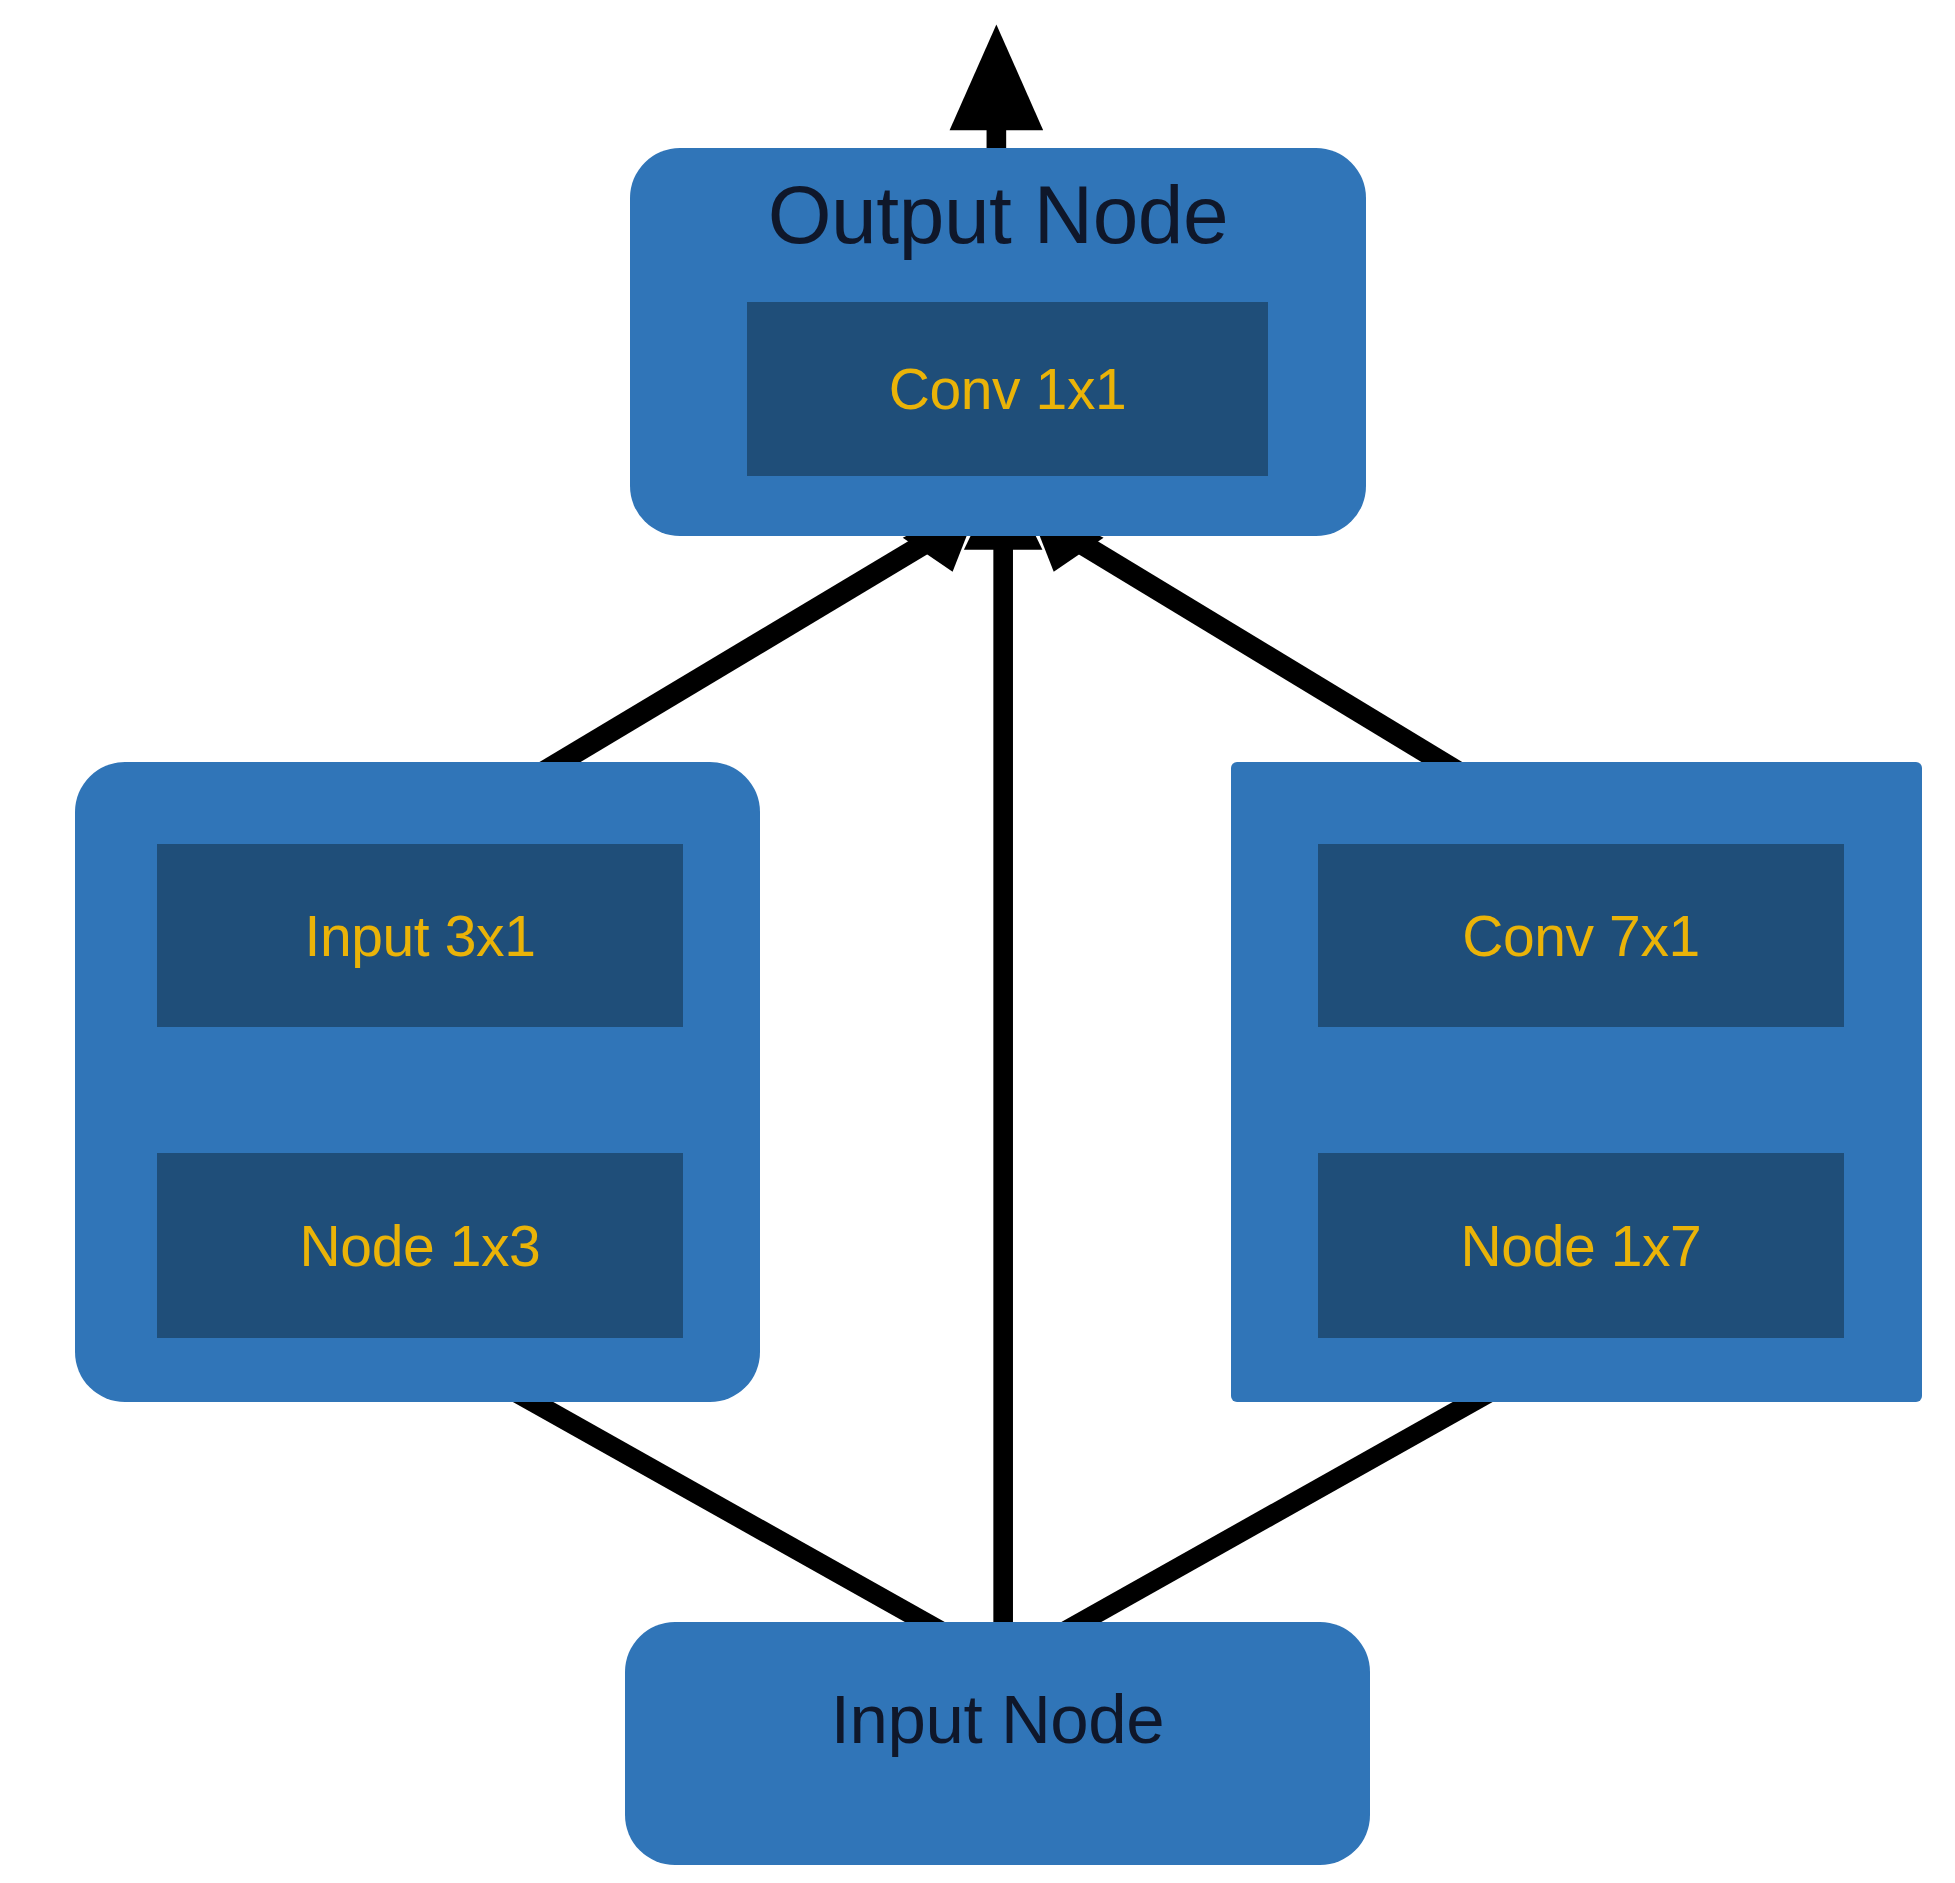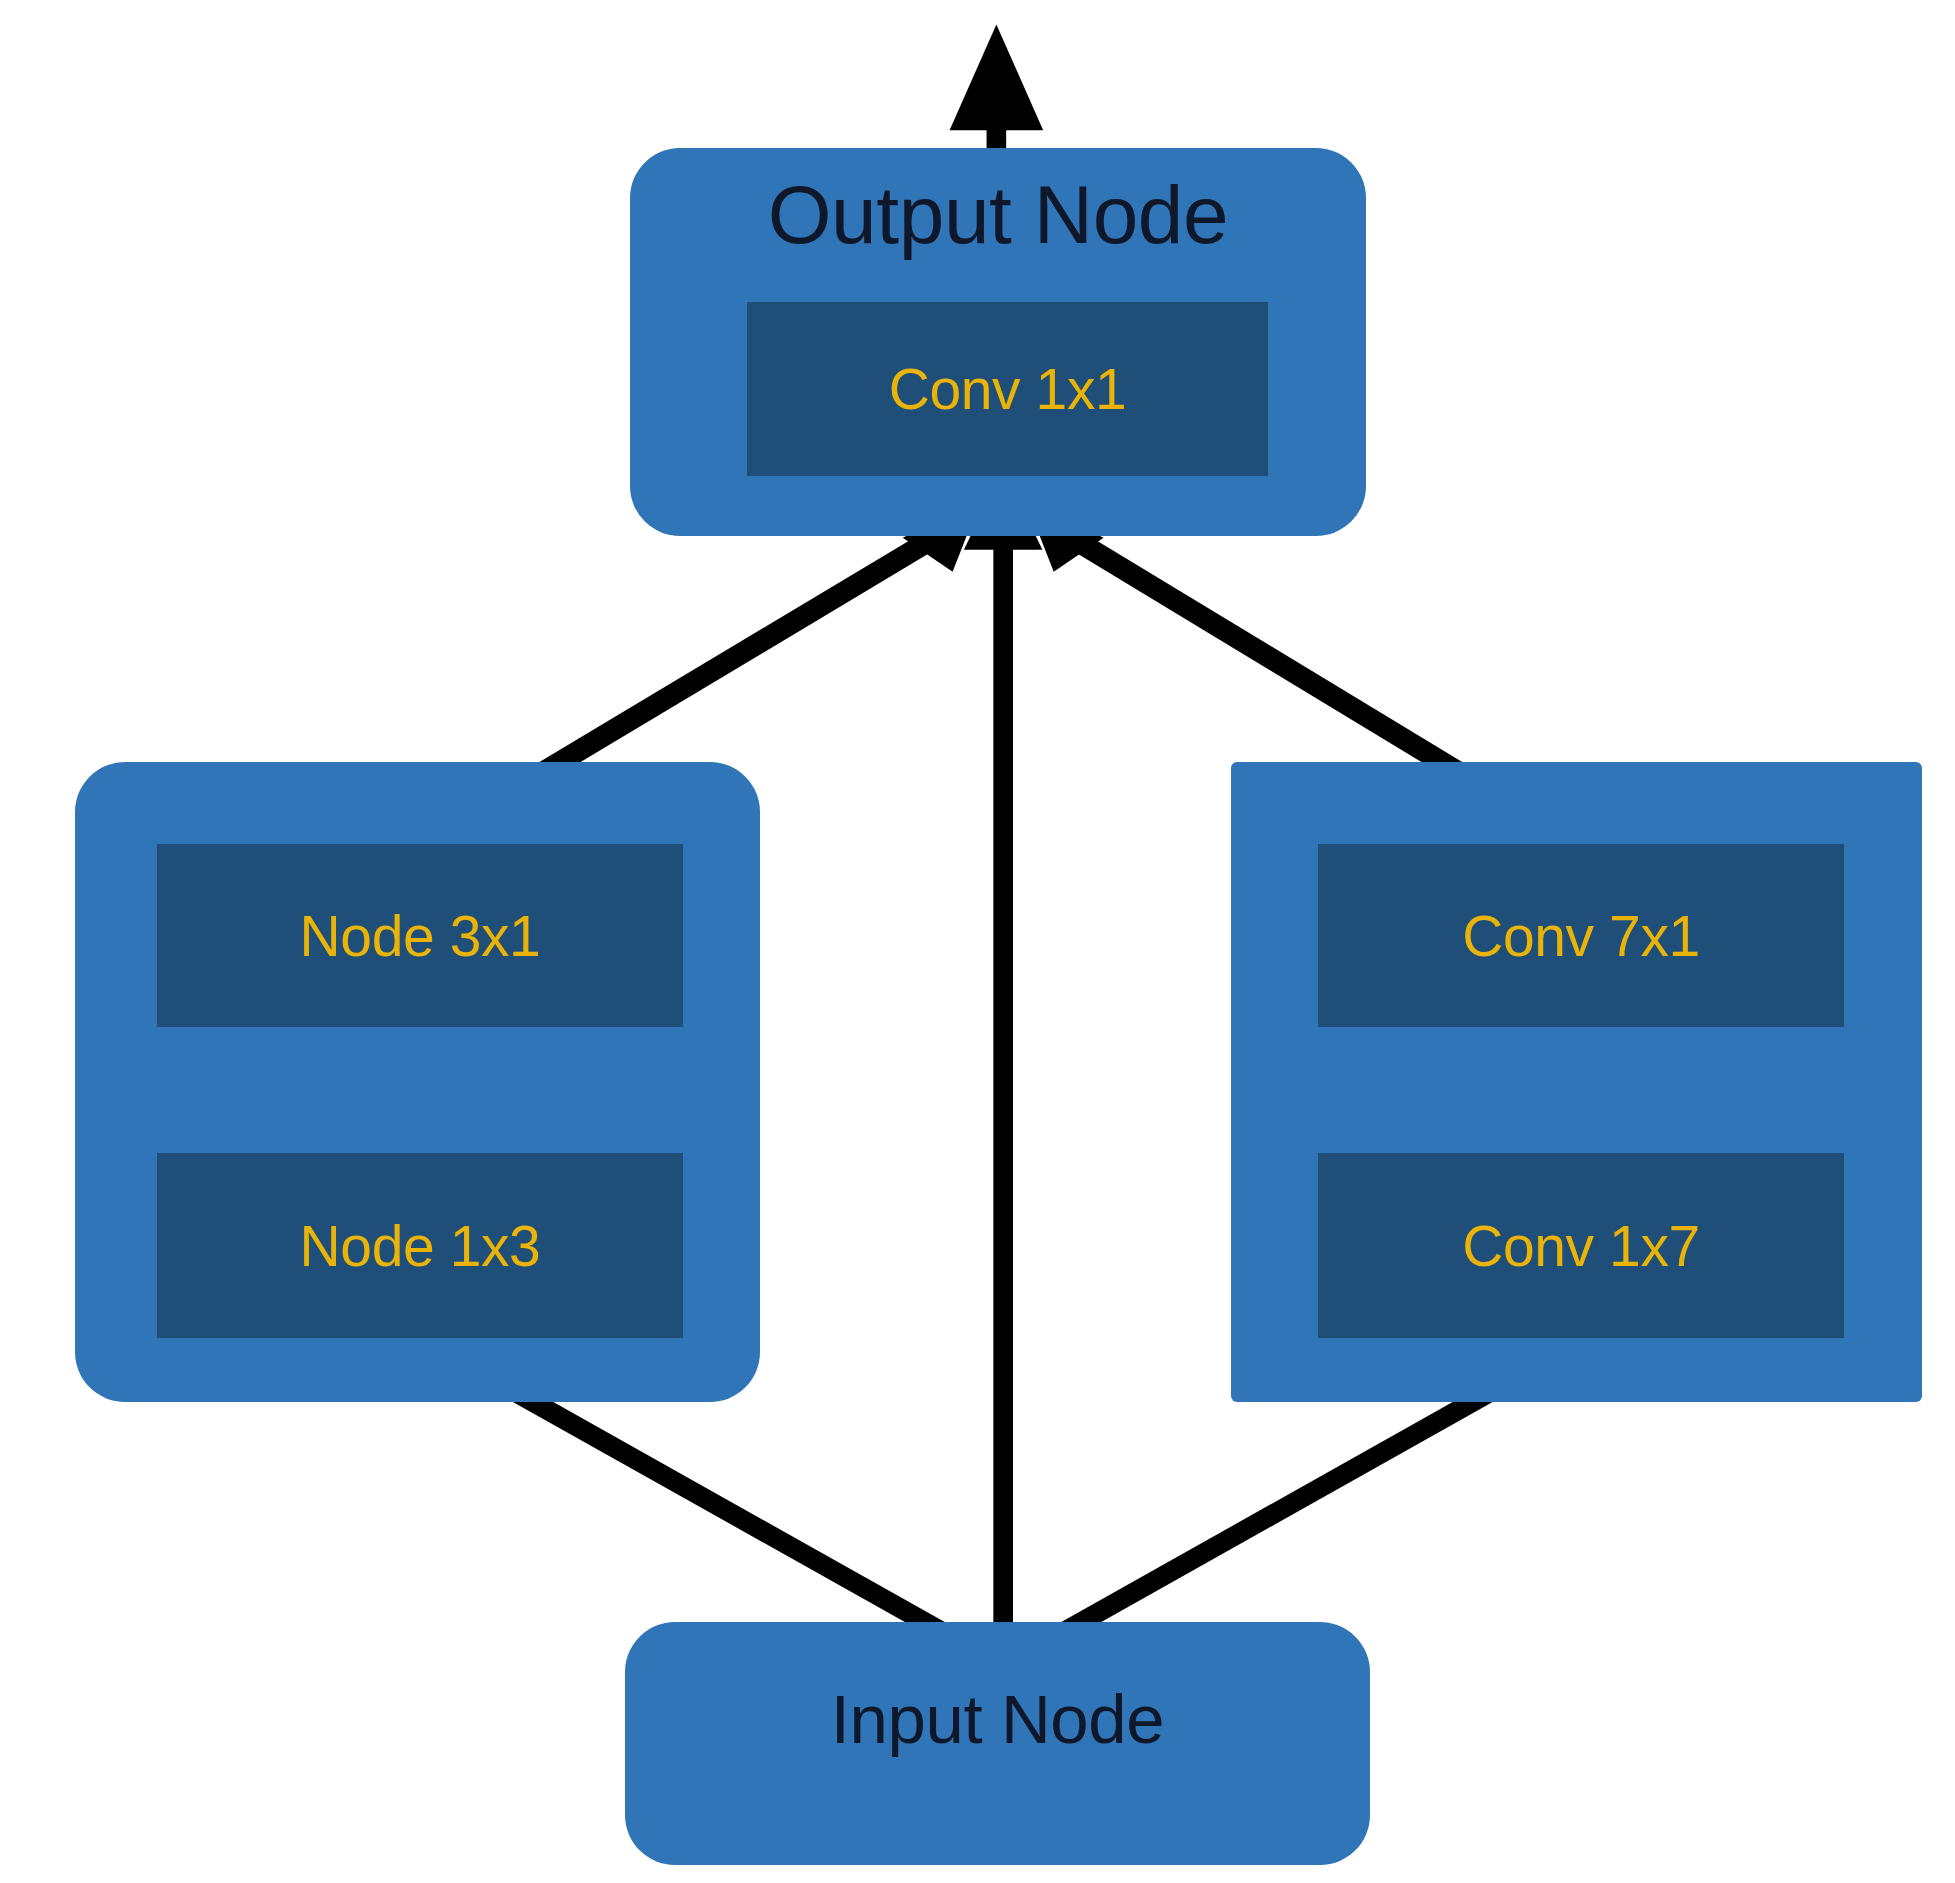--- a/index.html
+++ b/index.html
@@ -172,33 +172,33 @@
 
   <div class="node" id="output-node" style="background:#3075B8;">
     <div class="node-title">Output Node</div>
     <div class="op-box" id="output-op" style="background:#1F4E79;">
       <span class="op-label">Conv 1x1</span>
     </div>
   </div>
 
   <div class="node" id="branch-left" style="background:#3075B8;">
     <div class="op-box branch-op-top" style="background:#1F4E79;">
-      <span class="op-label">Node 3x1</span>
+      <span class="op-label">Input 3x1</span>
     </div>
     <div class="op-box branch-op-bottom" style="background:#1F4E79;">
       <span class="op-label">Node 1x3</span>
     </div>
   </div>
 
   <div class="node" id="branch-right" style="background:#3075B8;border-radius:6px;">
     <div class="op-box branch-op-top" style="background:#1F4E79;">
       <span class="op-label">Conv 7x1</span>
     </div>
     <div class="op-box branch-op-bottom" style="background:#1F4E79;">
-      <span class="op-label">Conv 1x7</span>
+      <span class="op-label">Node 1x7</span>
     </div>
   </div>
 
   <div class="node" id="input-node" style="background:#3075B8;">
     <div class="node-title">Input Node</div>
   </div>
 
 </div>
 
 

